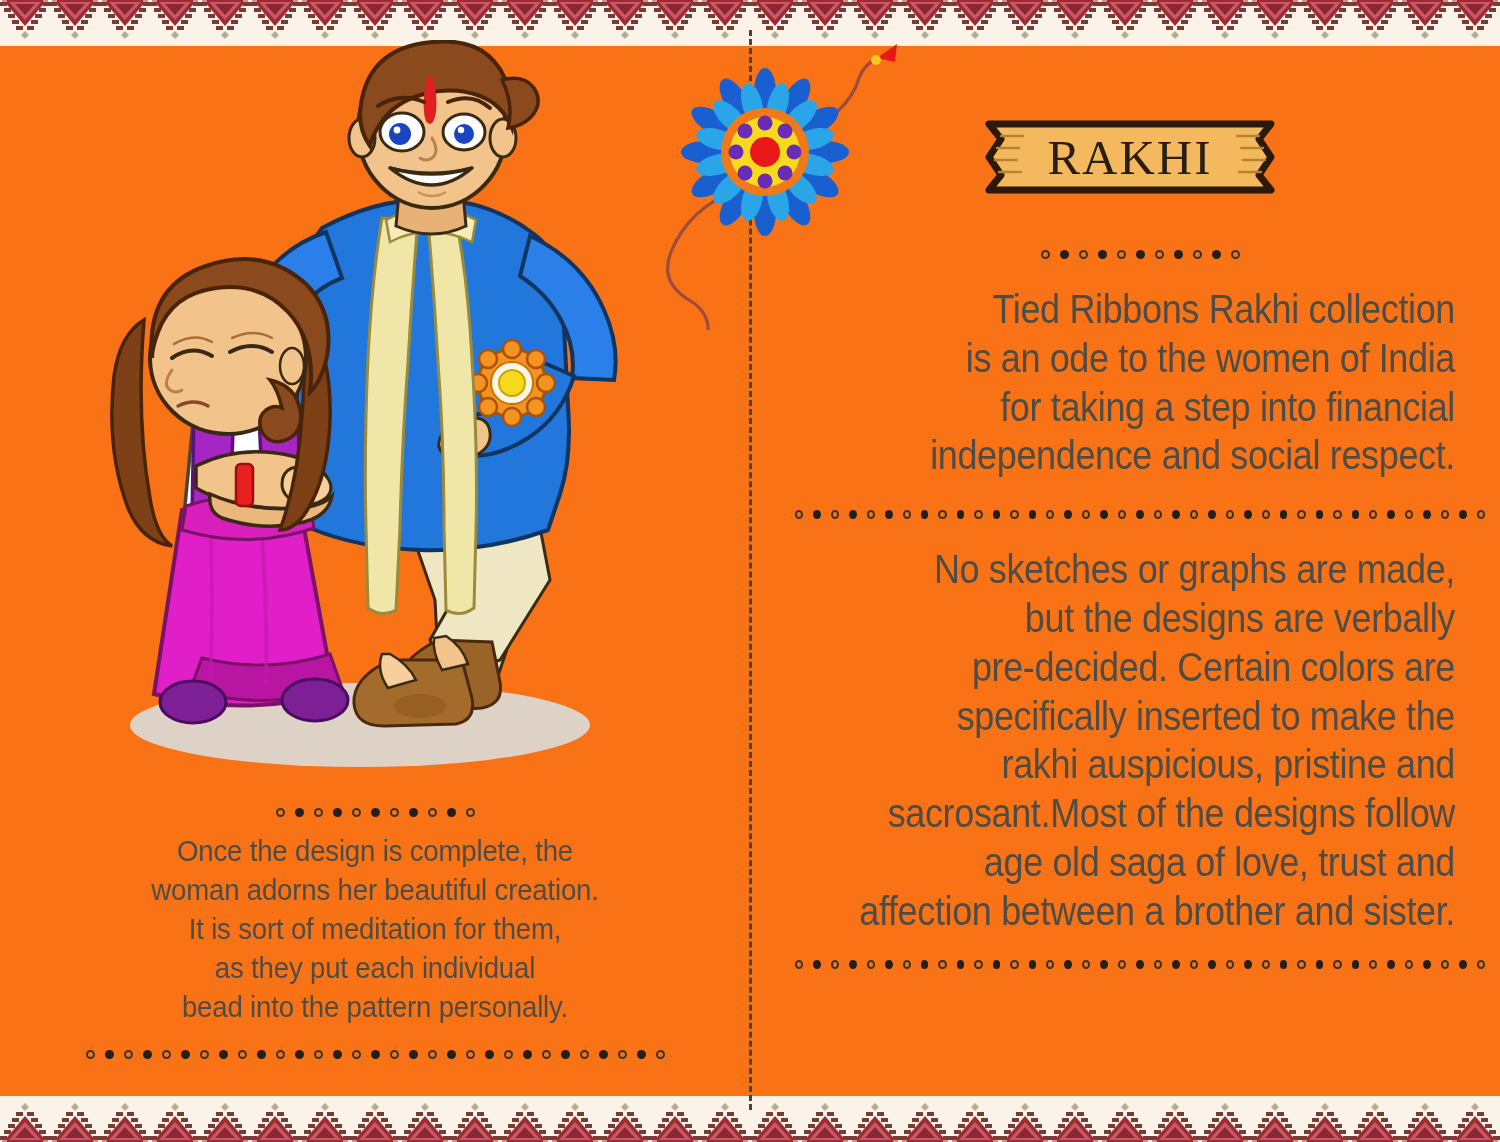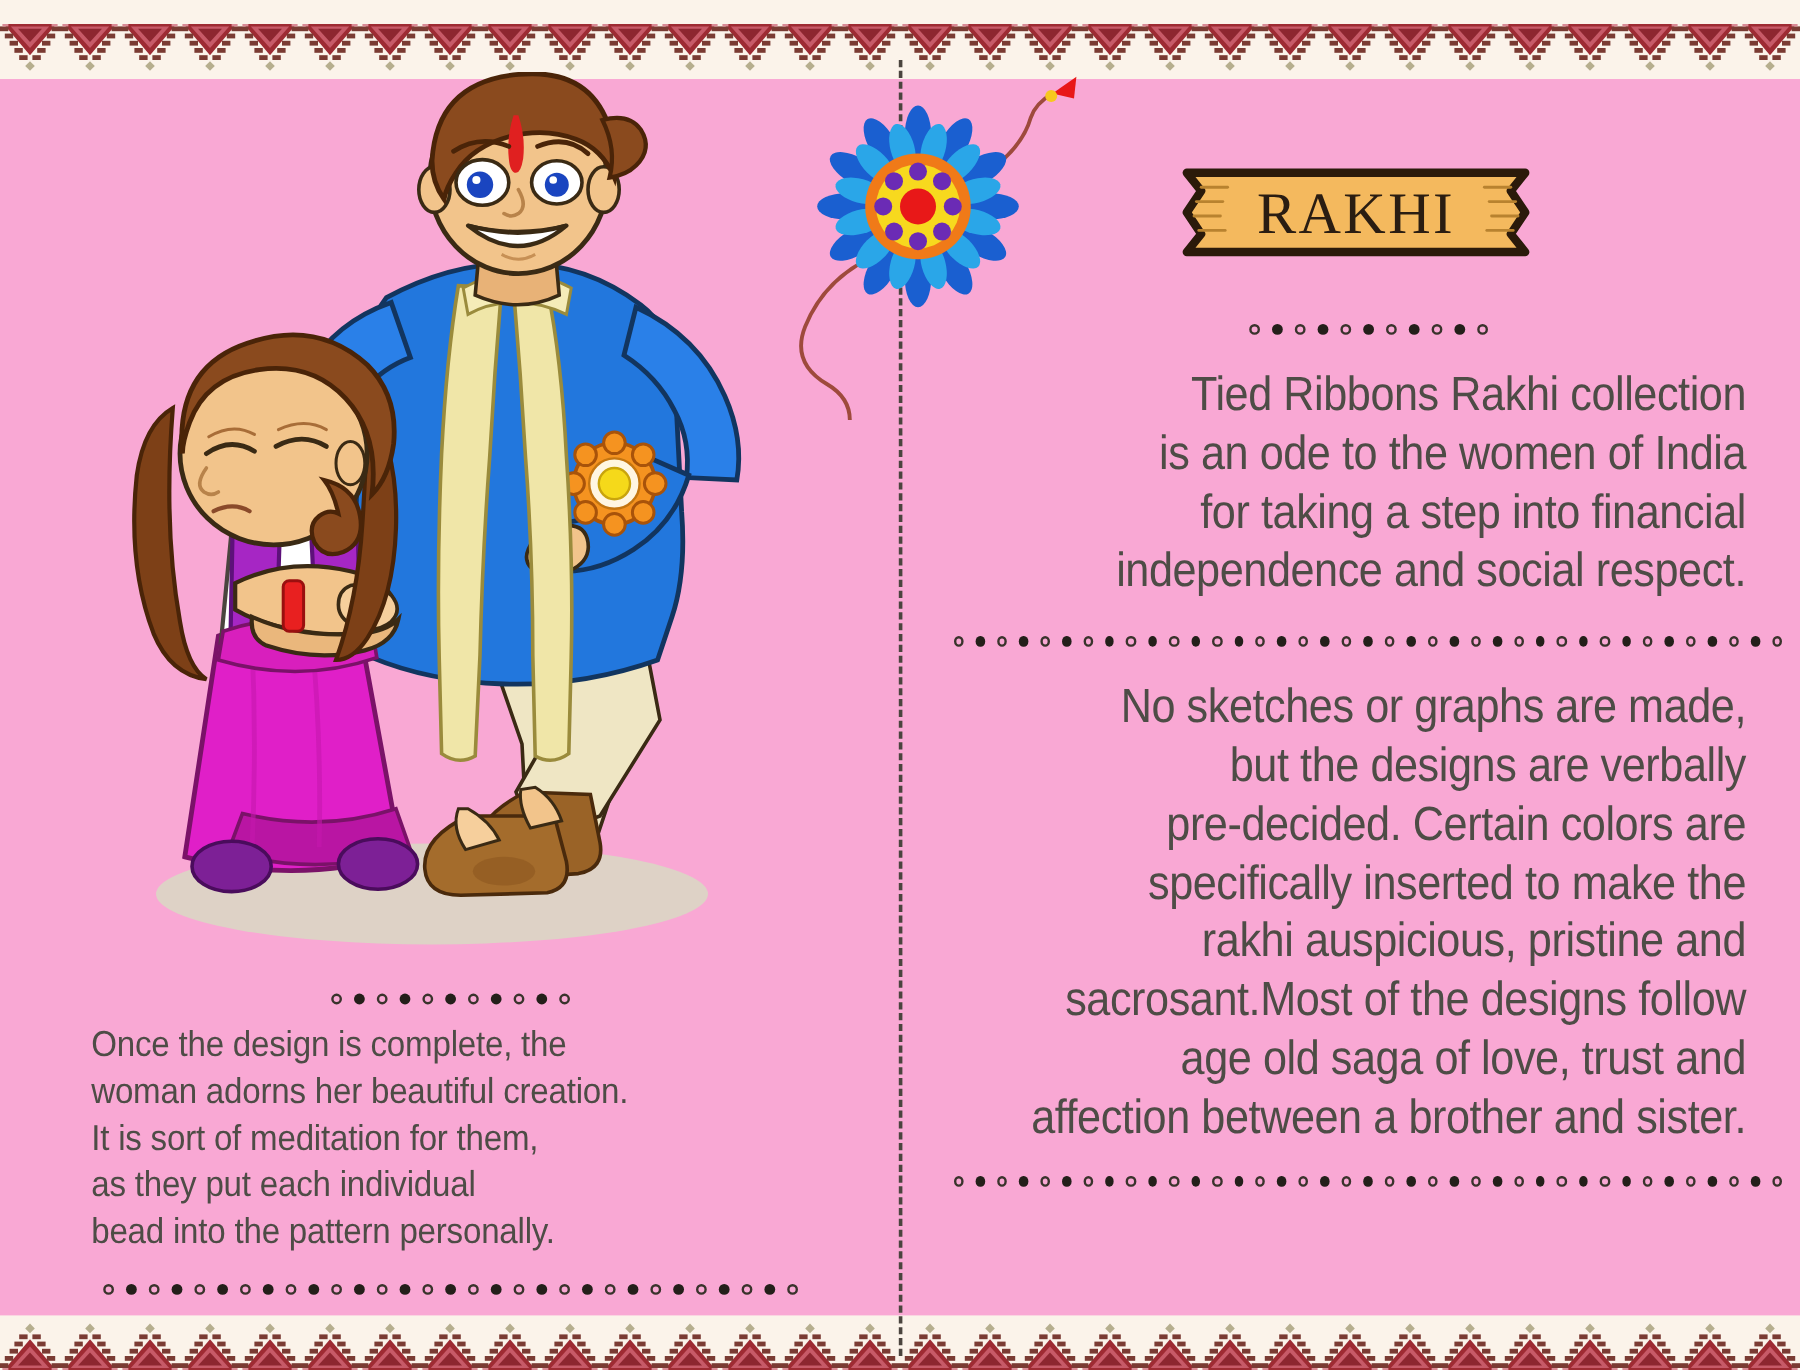--- a/index.html
+++ b/index.html
@@ -2,21 +2,21 @@
 <html><head>
 <meta charset="utf-8">
 <style>
   html,body{margin:0;padding:0;}
   body{
     width:1500px;height:1142px;overflow:hidden;
     background:#fbf3ea;
     font-family:"Liberation Sans", sans-serif;
     position:relative;
   }
-  .page{position:absolute;inset:0;background:#f9a8d4;margin-top:20px;}
+  .page{position:absolute;inset:0;background:#f97316;}
 
   
   .border-strip{position:absolute;left:0;width:1500px;height:46px;overflow:hidden;}
   .border-top{top:0;}
   .border-bottom{bottom:0;transform:scaleY(-1);}
   .border-strip svg{display:block;}
 
   
   .divider-dashed{
     position:absolute;left:749px;top:30px;width:0;height:1080px;
@@ -50,21 +50,21 @@
     letter-spacing:-0.4px;
     transform:scaleX(0.9);
     transform-origin:center top;
     white-space:pre-line;
   }
   .r-div-1{margin:0 0 26px 0;}
   .r-div-2{margin:30px 0 26px 0;}
   .r-div-3{margin:24px 0 0 0;}
 
   
-  .left-col{position:absolute;left:50px;top:808px;width:650px;text-align:left;}
+  .left-col{position:absolute;left:50px;top:808px;width:650px;text-align:center;}
   .caption-text{
     font-family:"Liberation Sans", sans-serif;
     color:#4e4c46;
     font-size:30px;
     line-height:1.3;
     letter-spacing:-0.2px;
     transform:scaleX(0.92);
     transform-origin:center top;
     white-space:pre-line;
   }

